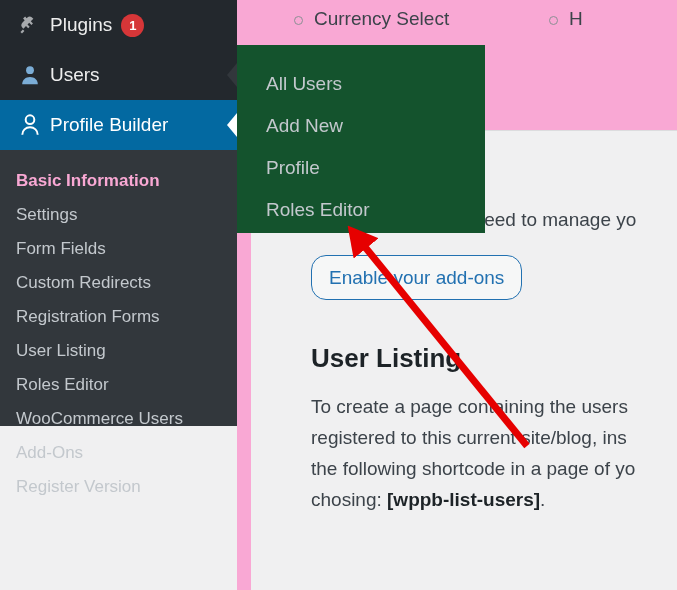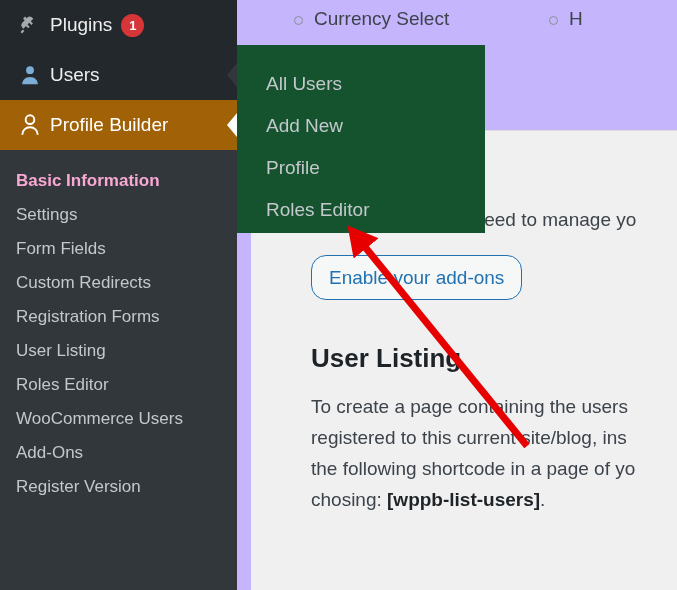--- a/index.html
+++ b/index.html
@@ -13,37 +13,37 @@
     font-family: "Liberation Sans", sans-serif;
     background: #f0f0f1;
     position: relative;
   }
 
   
   #sidebar {
     position: absolute;
     left: 0; top: 0;
     width: 237px;
-    height: 590px;
+    height: 426px;
     background: #32373c;
     z-index: 10;
   }
   .side-row {
     position: relative;
     display: flex;
     align-items: center;
     height: 50px;
     padding-left: 10px;
     box-sizing: border-box;
   }
   .side-row.top {
     background: #23282d;
   }
   .side-row.current {
-    background: #a16207;
+    background: #0369a1;
   }
   .side-icon {
     width: 40px;
     display: flex;
     align-items: center;
     justify-content: center;
     flex: 0 0 40px;
   }
   .side-icon svg { display: block; }
   .side-label {
@@ -96,21 +96,21 @@
     color: #f9a8d4;
     font-weight: bold;
   }
 
   
   #content {
     position: absolute;
     left: 237px; top: 0;
     width: 440px;
     height: 590px;
-    background: #c4b5fd;
+    background: #f9a8d4;
   }
   .field-list {
     position: absolute;
     top: 0; left: 0;
     width: 440px;
     padding-top: 0px;
   }
   .field-cols {
     display: flex;
   }

